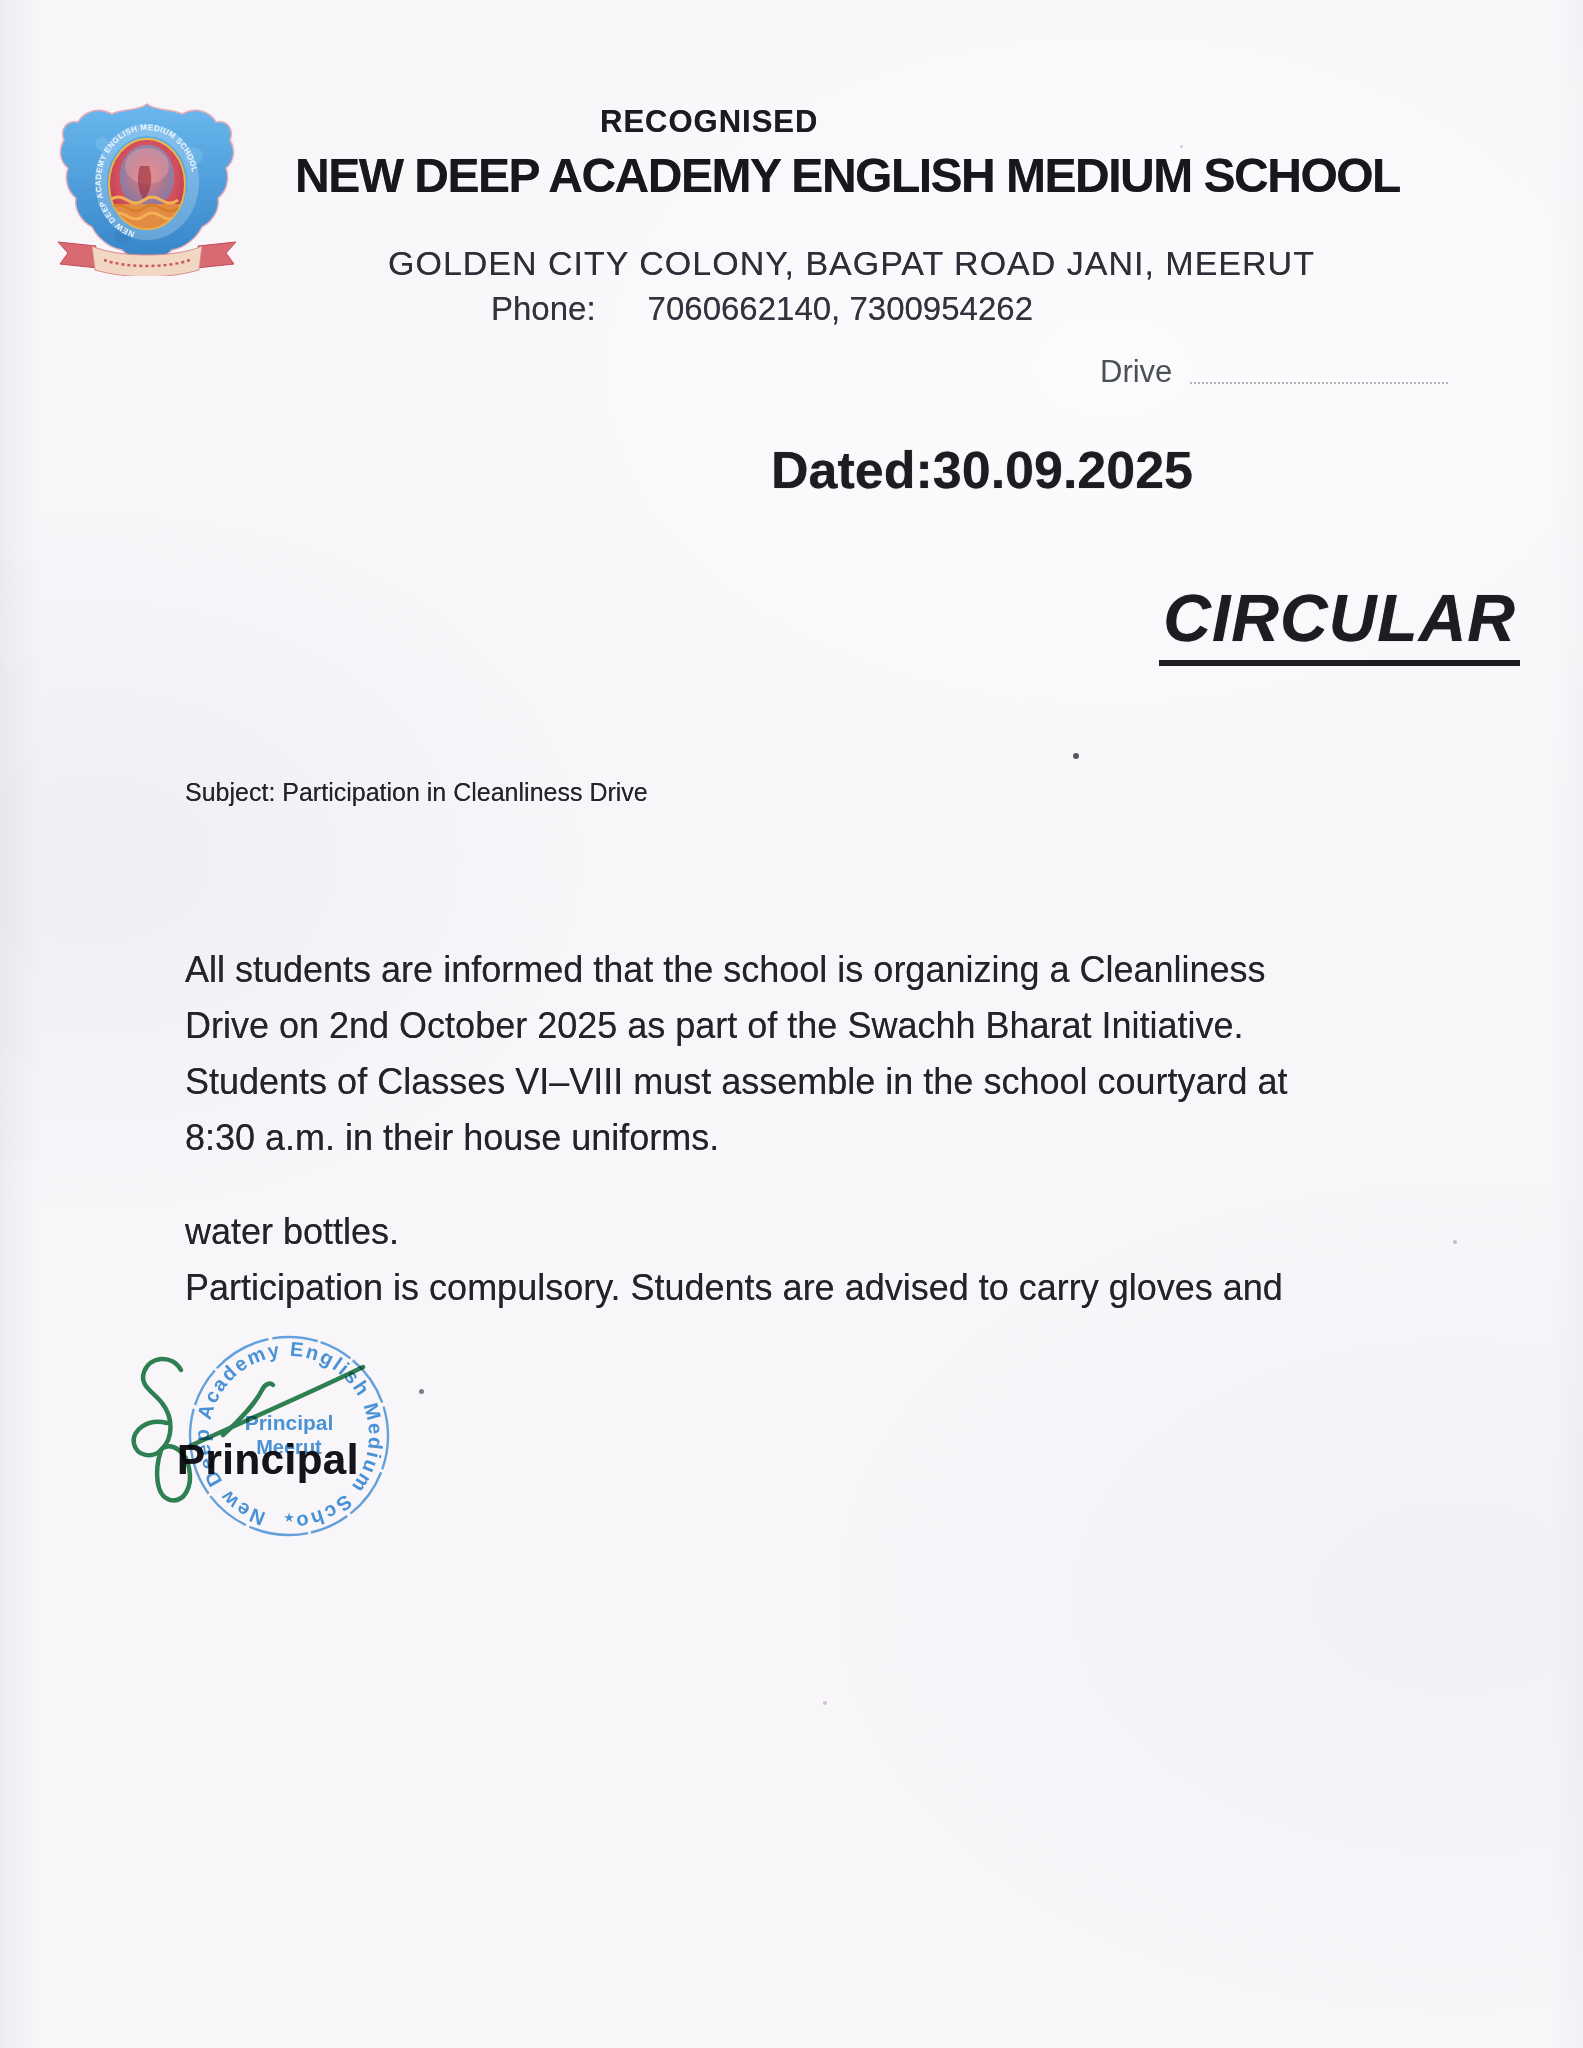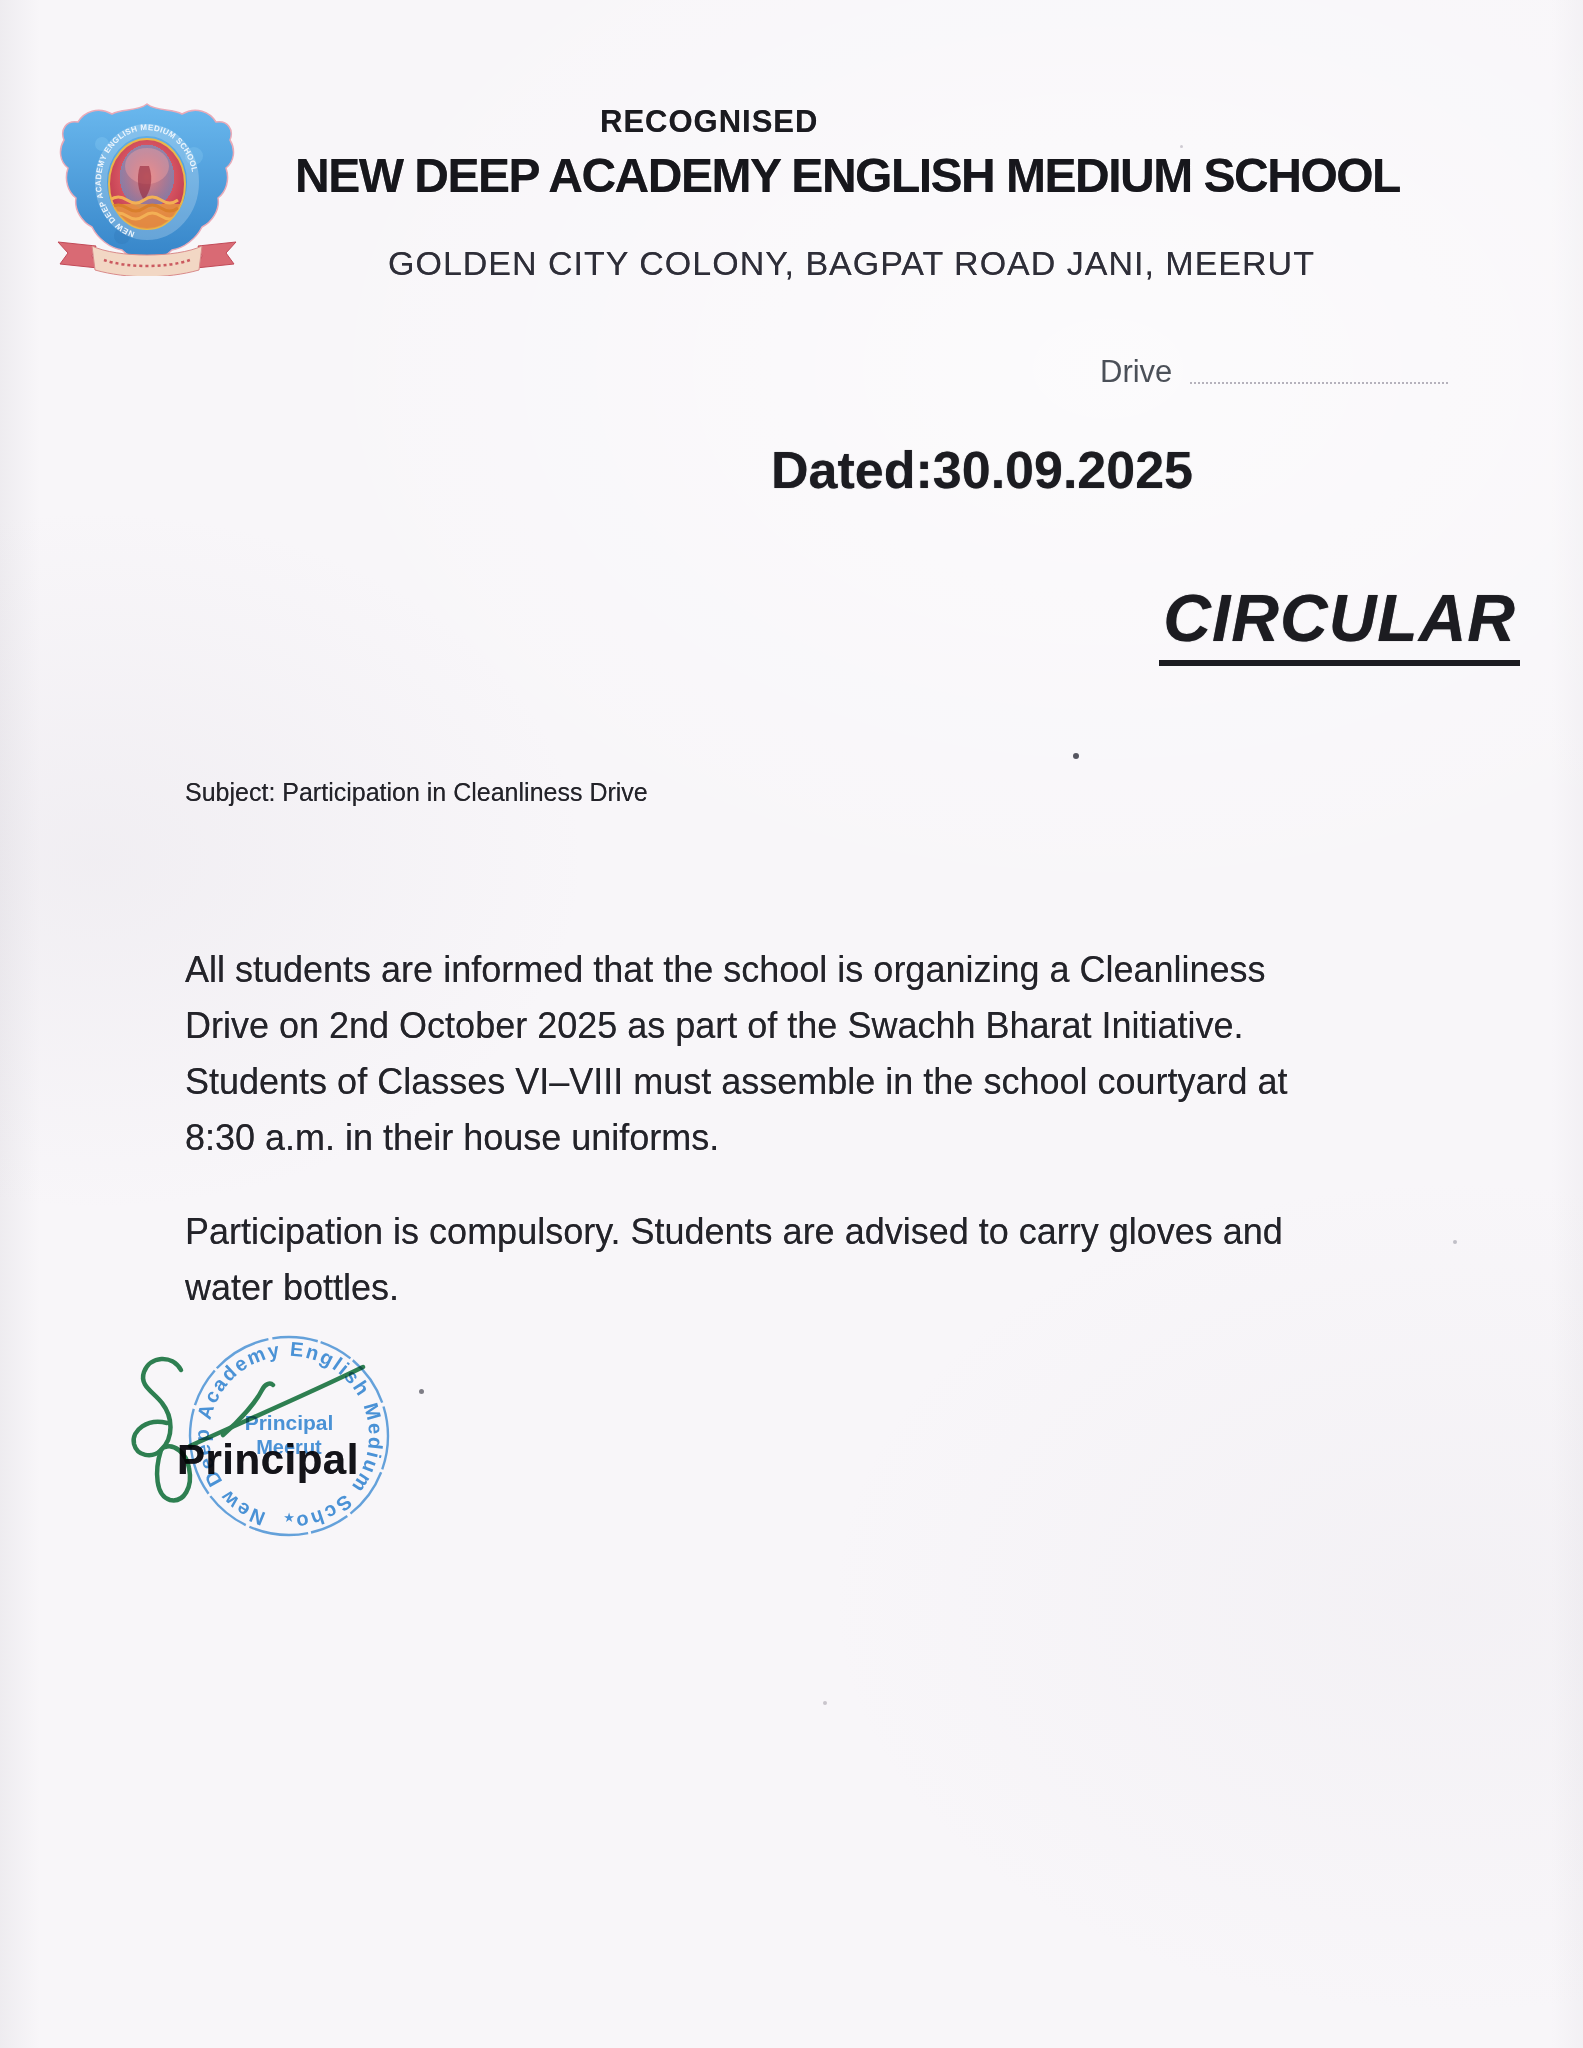--- a/index.html
+++ b/index.html
@@ -96,41 +96,44 @@
       <polygon points="6,146 44,150 40,160 46,172 8,168 16,157" fill="#d96a74" stroke="#c24a58" stroke-width="1"></polygon>
       <polygon points="184,146 146,150 150,160 144,172 182,168 174,157" fill="#d96a74" stroke="#c24a58" stroke-width="1"></polygon>
       <path d="M40,150 C65,162 125,162 150,150 L147,174 C115,183 75,183 43,174 Z" fill="#f2d7c4" stroke="#d98a8a" stroke-width="1"></path>
       <path d="M52,164 C75,172 115,172 138,164" fill="none" stroke="#c03a46" stroke-width="2.5" stroke-dasharray="3,3" opacity=".8"></path>
     </g>
   </svg>
 
   <div class="abs recognised scan">RECOGNISED</div>
   <div class="abs school-name scan">NEW DEEP ACADEMY ENGLISH MEDIUM SCHOOL</div>
   <div class="abs address scan">GOLDEN CITY COLONY, BAGPAT ROAD JANI, MEERUT</div>
+  <div class="abs phone">
+    <span class="scan">Phone:</span><span class="gap"></span><span class="scan">7060662140, 7300954262</span>
+  </div>
   <div class="abs date-label">Drive</div>
   <div class="abs date-dotted"></div>
 
   <div class="abs dated">Dated:30.09.2025</div>
 
   <div class="abs circular-wrap">
     <span class="circular">CIRCULAR</span>
   </div>
 
   <div class="abs subject scan">Subject: Participation in Cleanliness Drive</div>
 
   <div class="abs para p1">
     <div class="scan">All students are informed that the school is organizing a Cleanliness</div>
     <div class="scan">Drive on 2nd October 2025 as part of the Swachh Bharat Initiative.</div>
     <div class="scan">Students of Classes VI–VIII must assemble in the school courtyard at</div>
     <div class="scan">8:30 a.m. in their house uniforms.</div>
   </div>
 
   <div class="abs para p2">
+    <div class="scan">water bottles.</div>
     <div class="scan">Participation is compulsory. Students are advised to carry gloves and</div>
-    <div class="scan">water bottles.</div>
   </div>
 
   <svg class="abs stamp-svg" width="212" height="212" viewBox="0 0 212 212">
     <defs>
       <path id="stampRing" d="M106,186 a 80,80 0 1,1 0.02,0"></path>
     </defs>
     <circle cx="106" cy="106" r="99" fill="none" stroke="#3d8ed8" stroke-width="2.4" stroke-dasharray="34 3 52 4 40 3 60 4 46 3" opacity=".85"></circle>
     <text font-size="20" fill="#3d8ed8" letter-spacing="2" font-weight="bold" font-family="Liberation Sans, DejaVu Sans, sans-serif">
       <textPath href="#stampRing" startOffset="4.5%">New Deep Academy English Medium School</textPath>
     </text>

